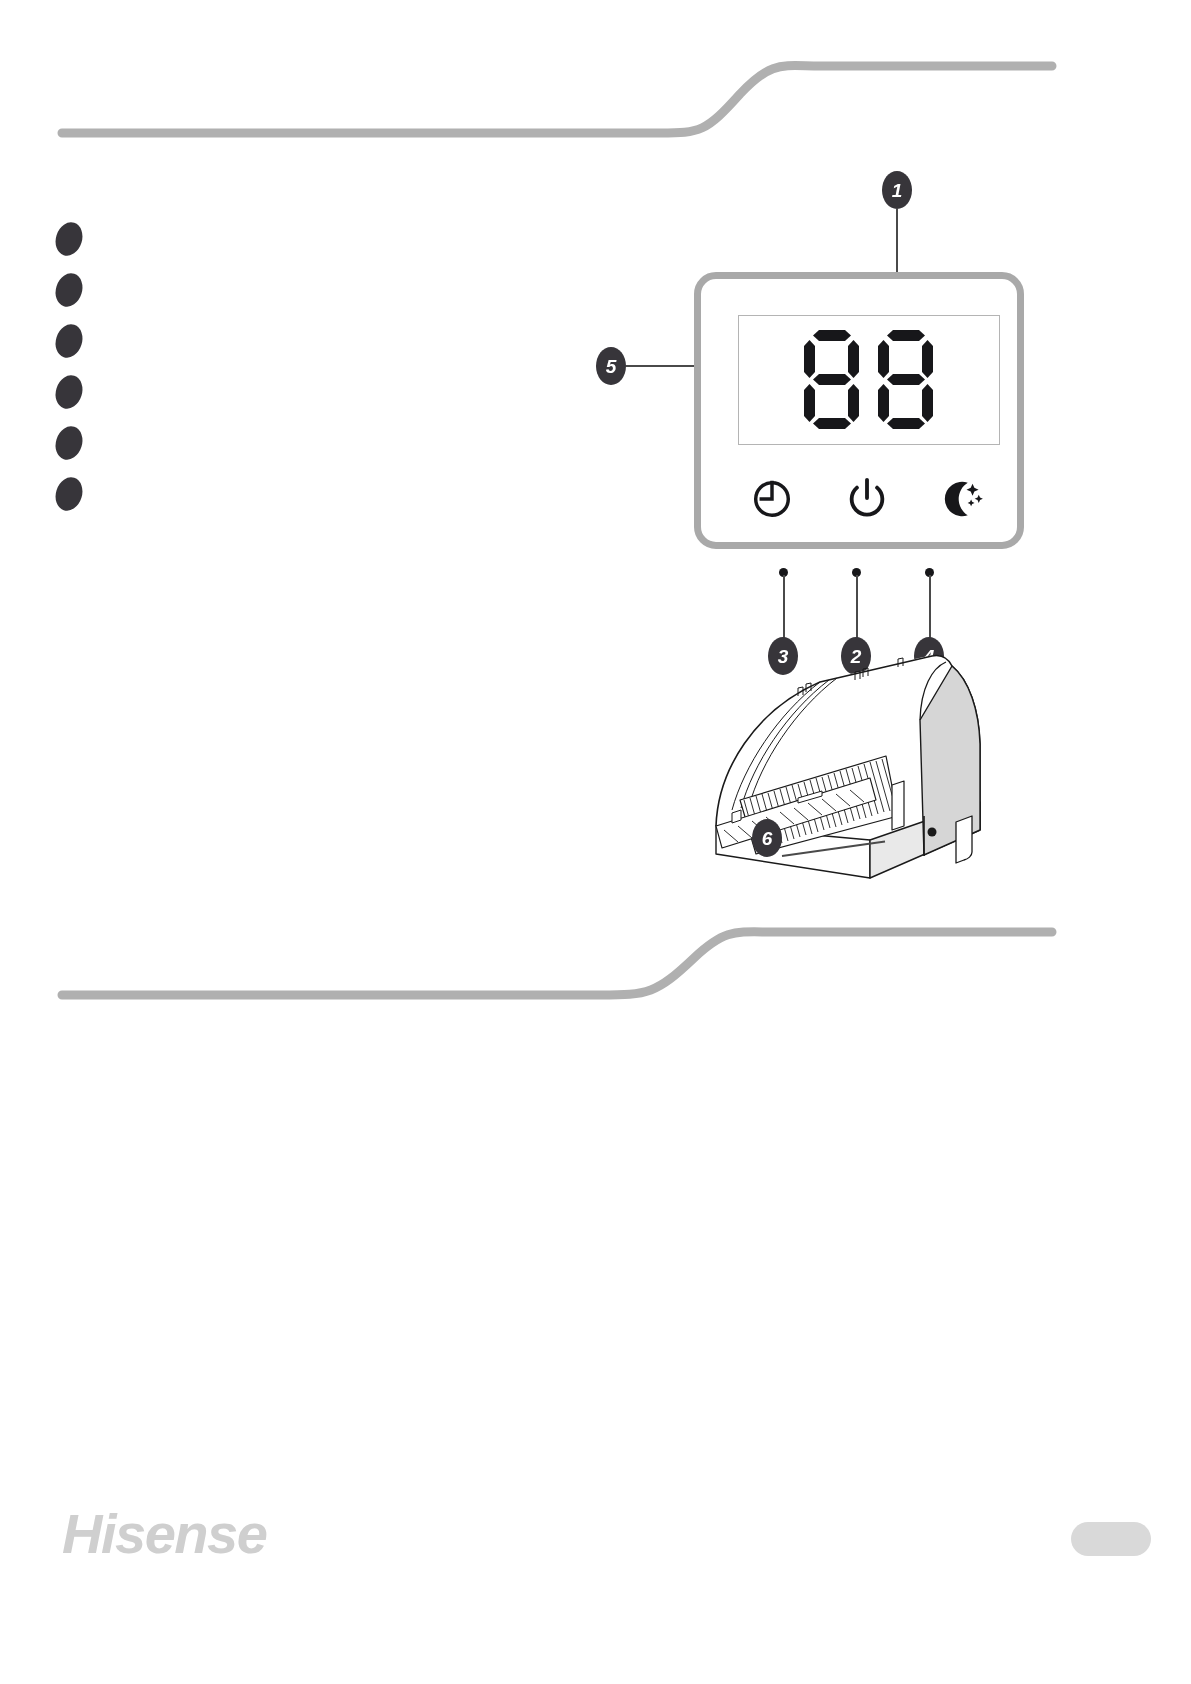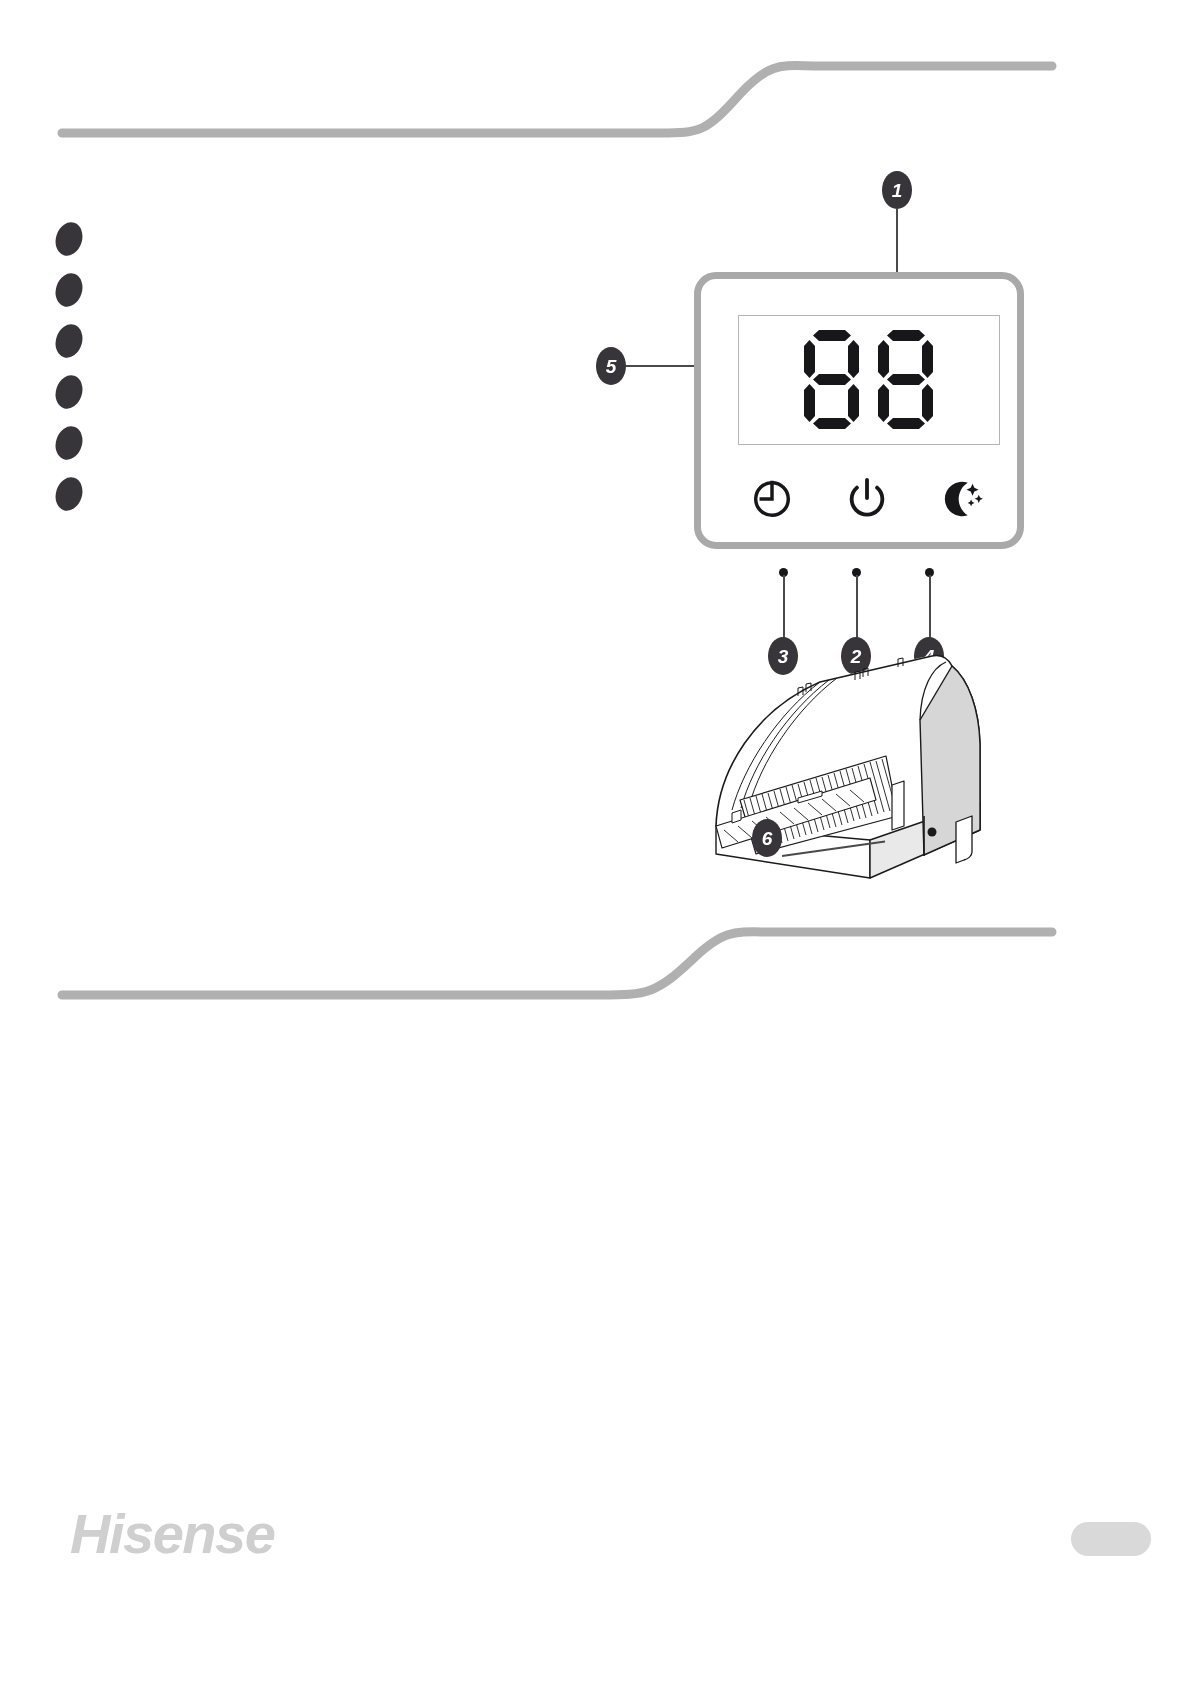--- a/index.html
+++ b/index.html
@@ -160,21 +160,21 @@
     position: absolute;
     left: 680px;
     top: 640px;
     width: 330px;
     height: 265px;
   }
 
   
   .brand {
     position: absolute;
-    left: 70px;
+    left: 62px;
     bottom: 118px;
     font-size: 56px;
     font-weight: 700;
     color: #cfcfcf;
     letter-spacing: -1.5px;
     font-style: italic;
     font-family: "Liberation Sans", sans-serif;
   }
   .page-badge {
     position: absolute;

